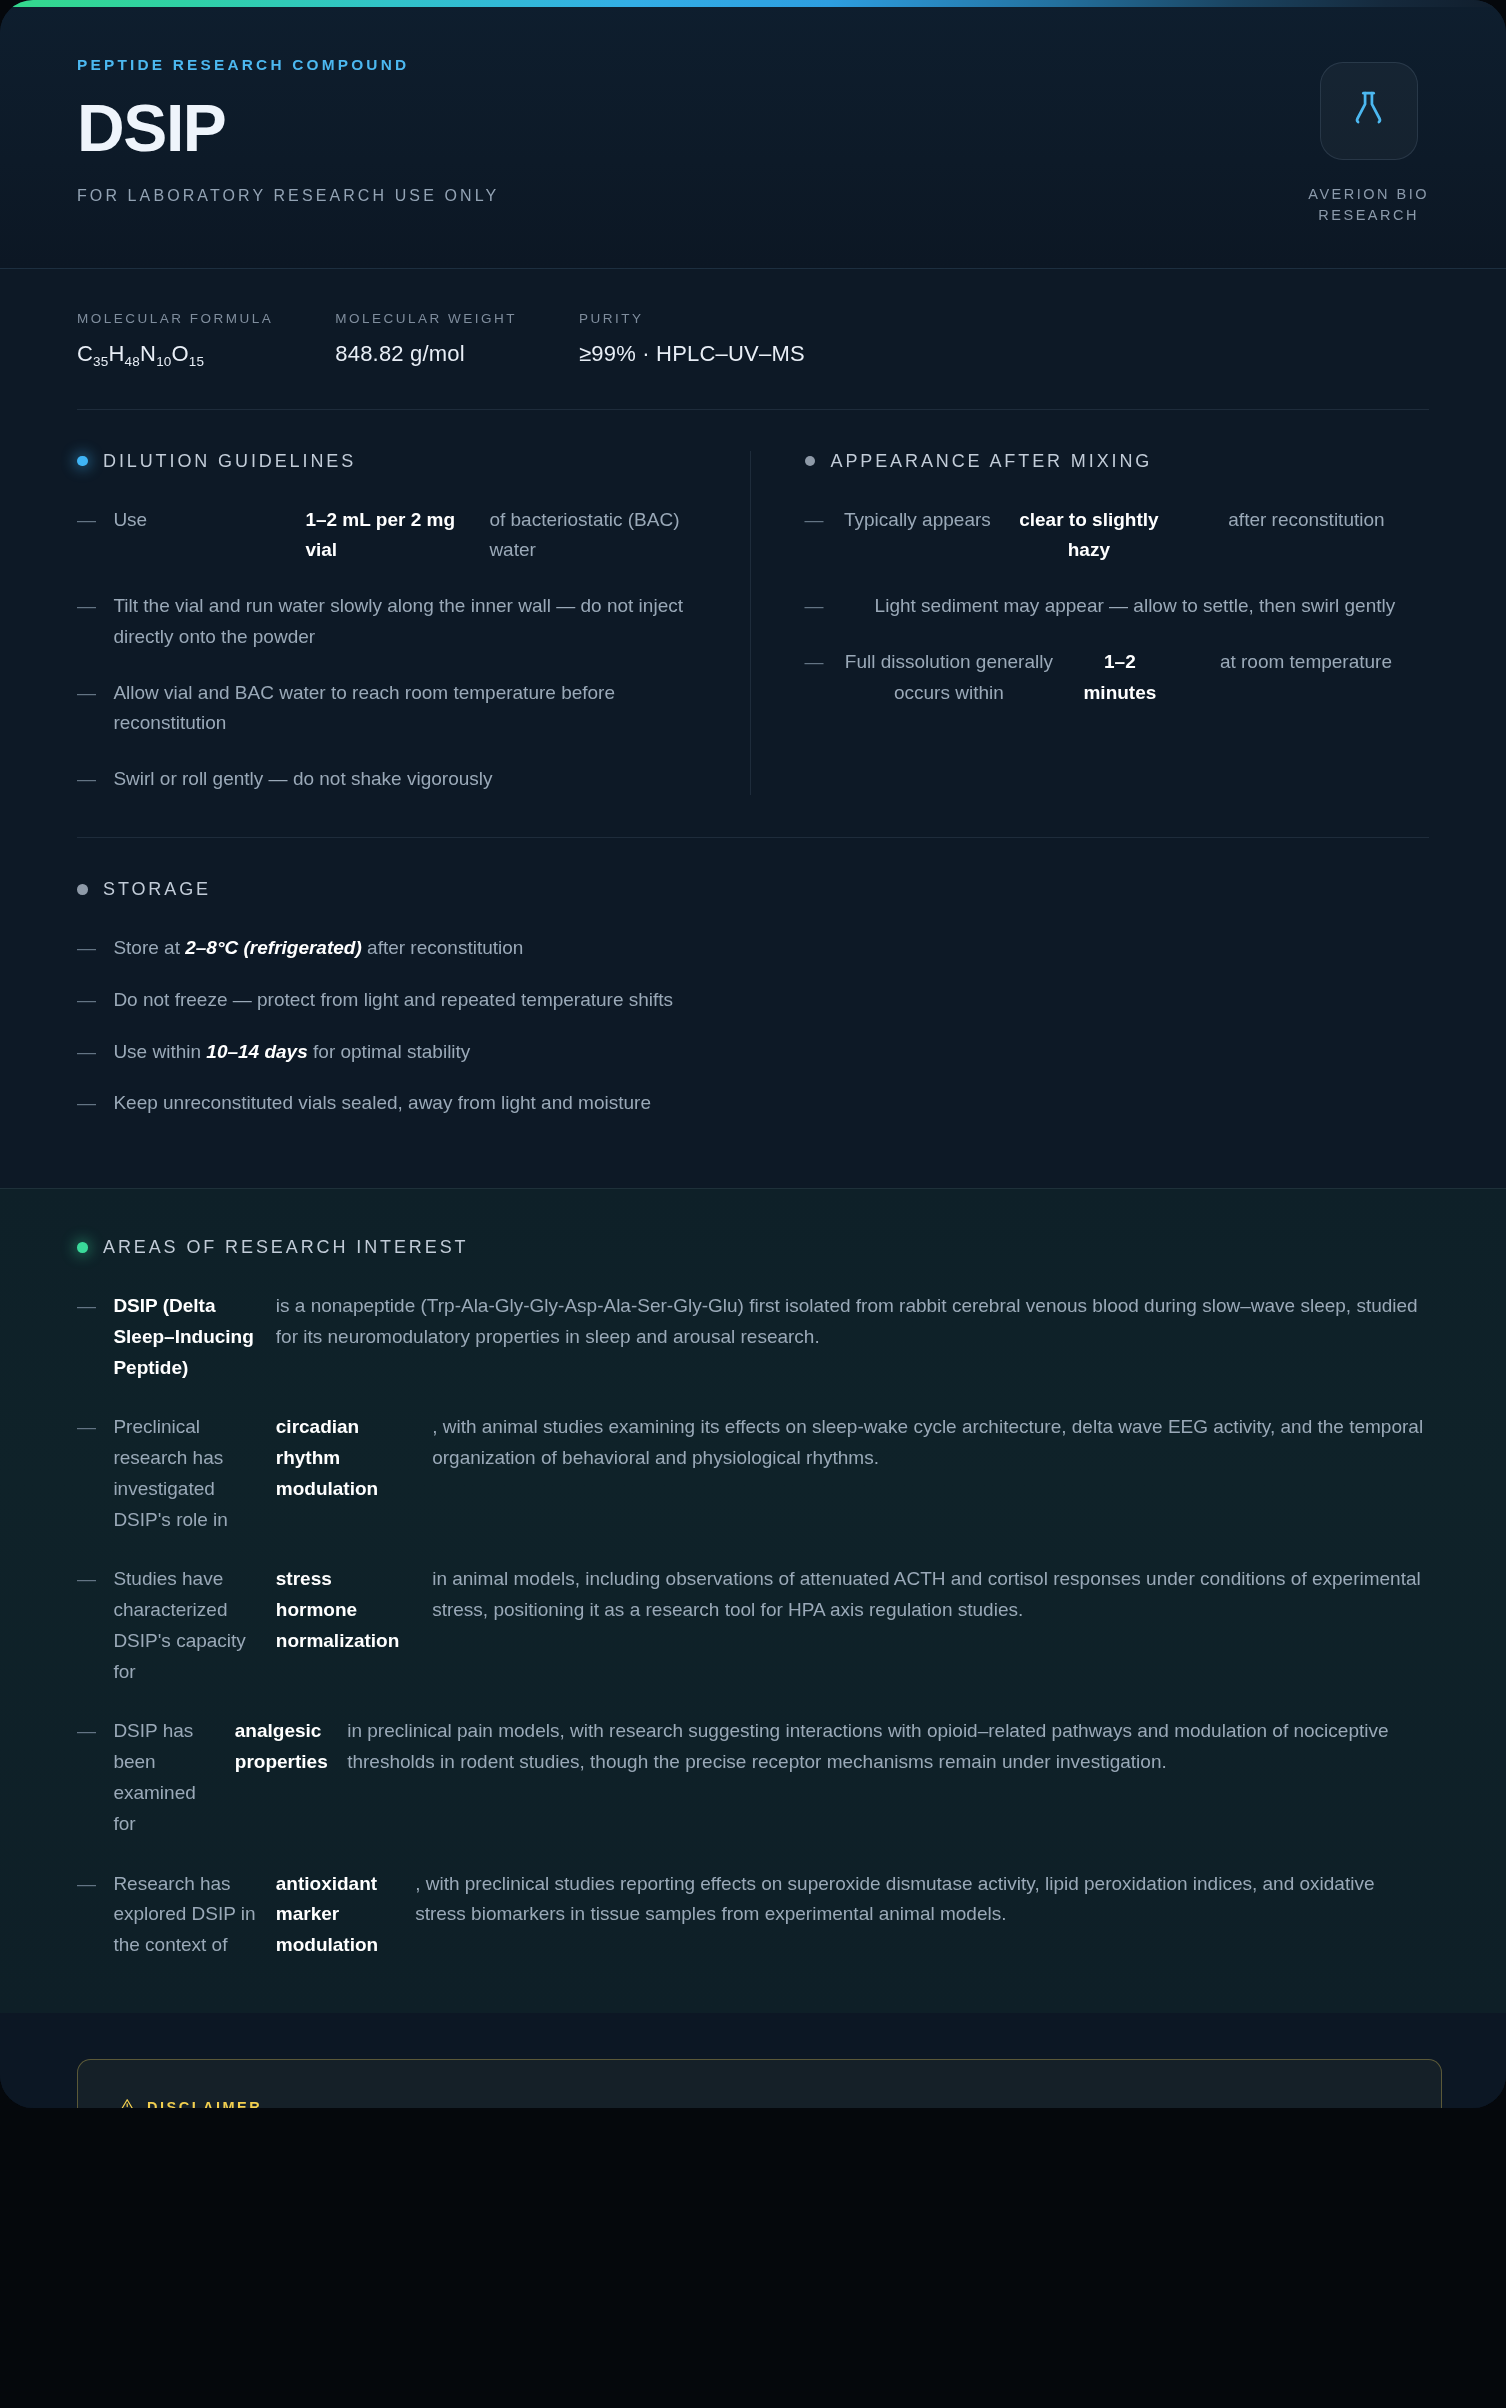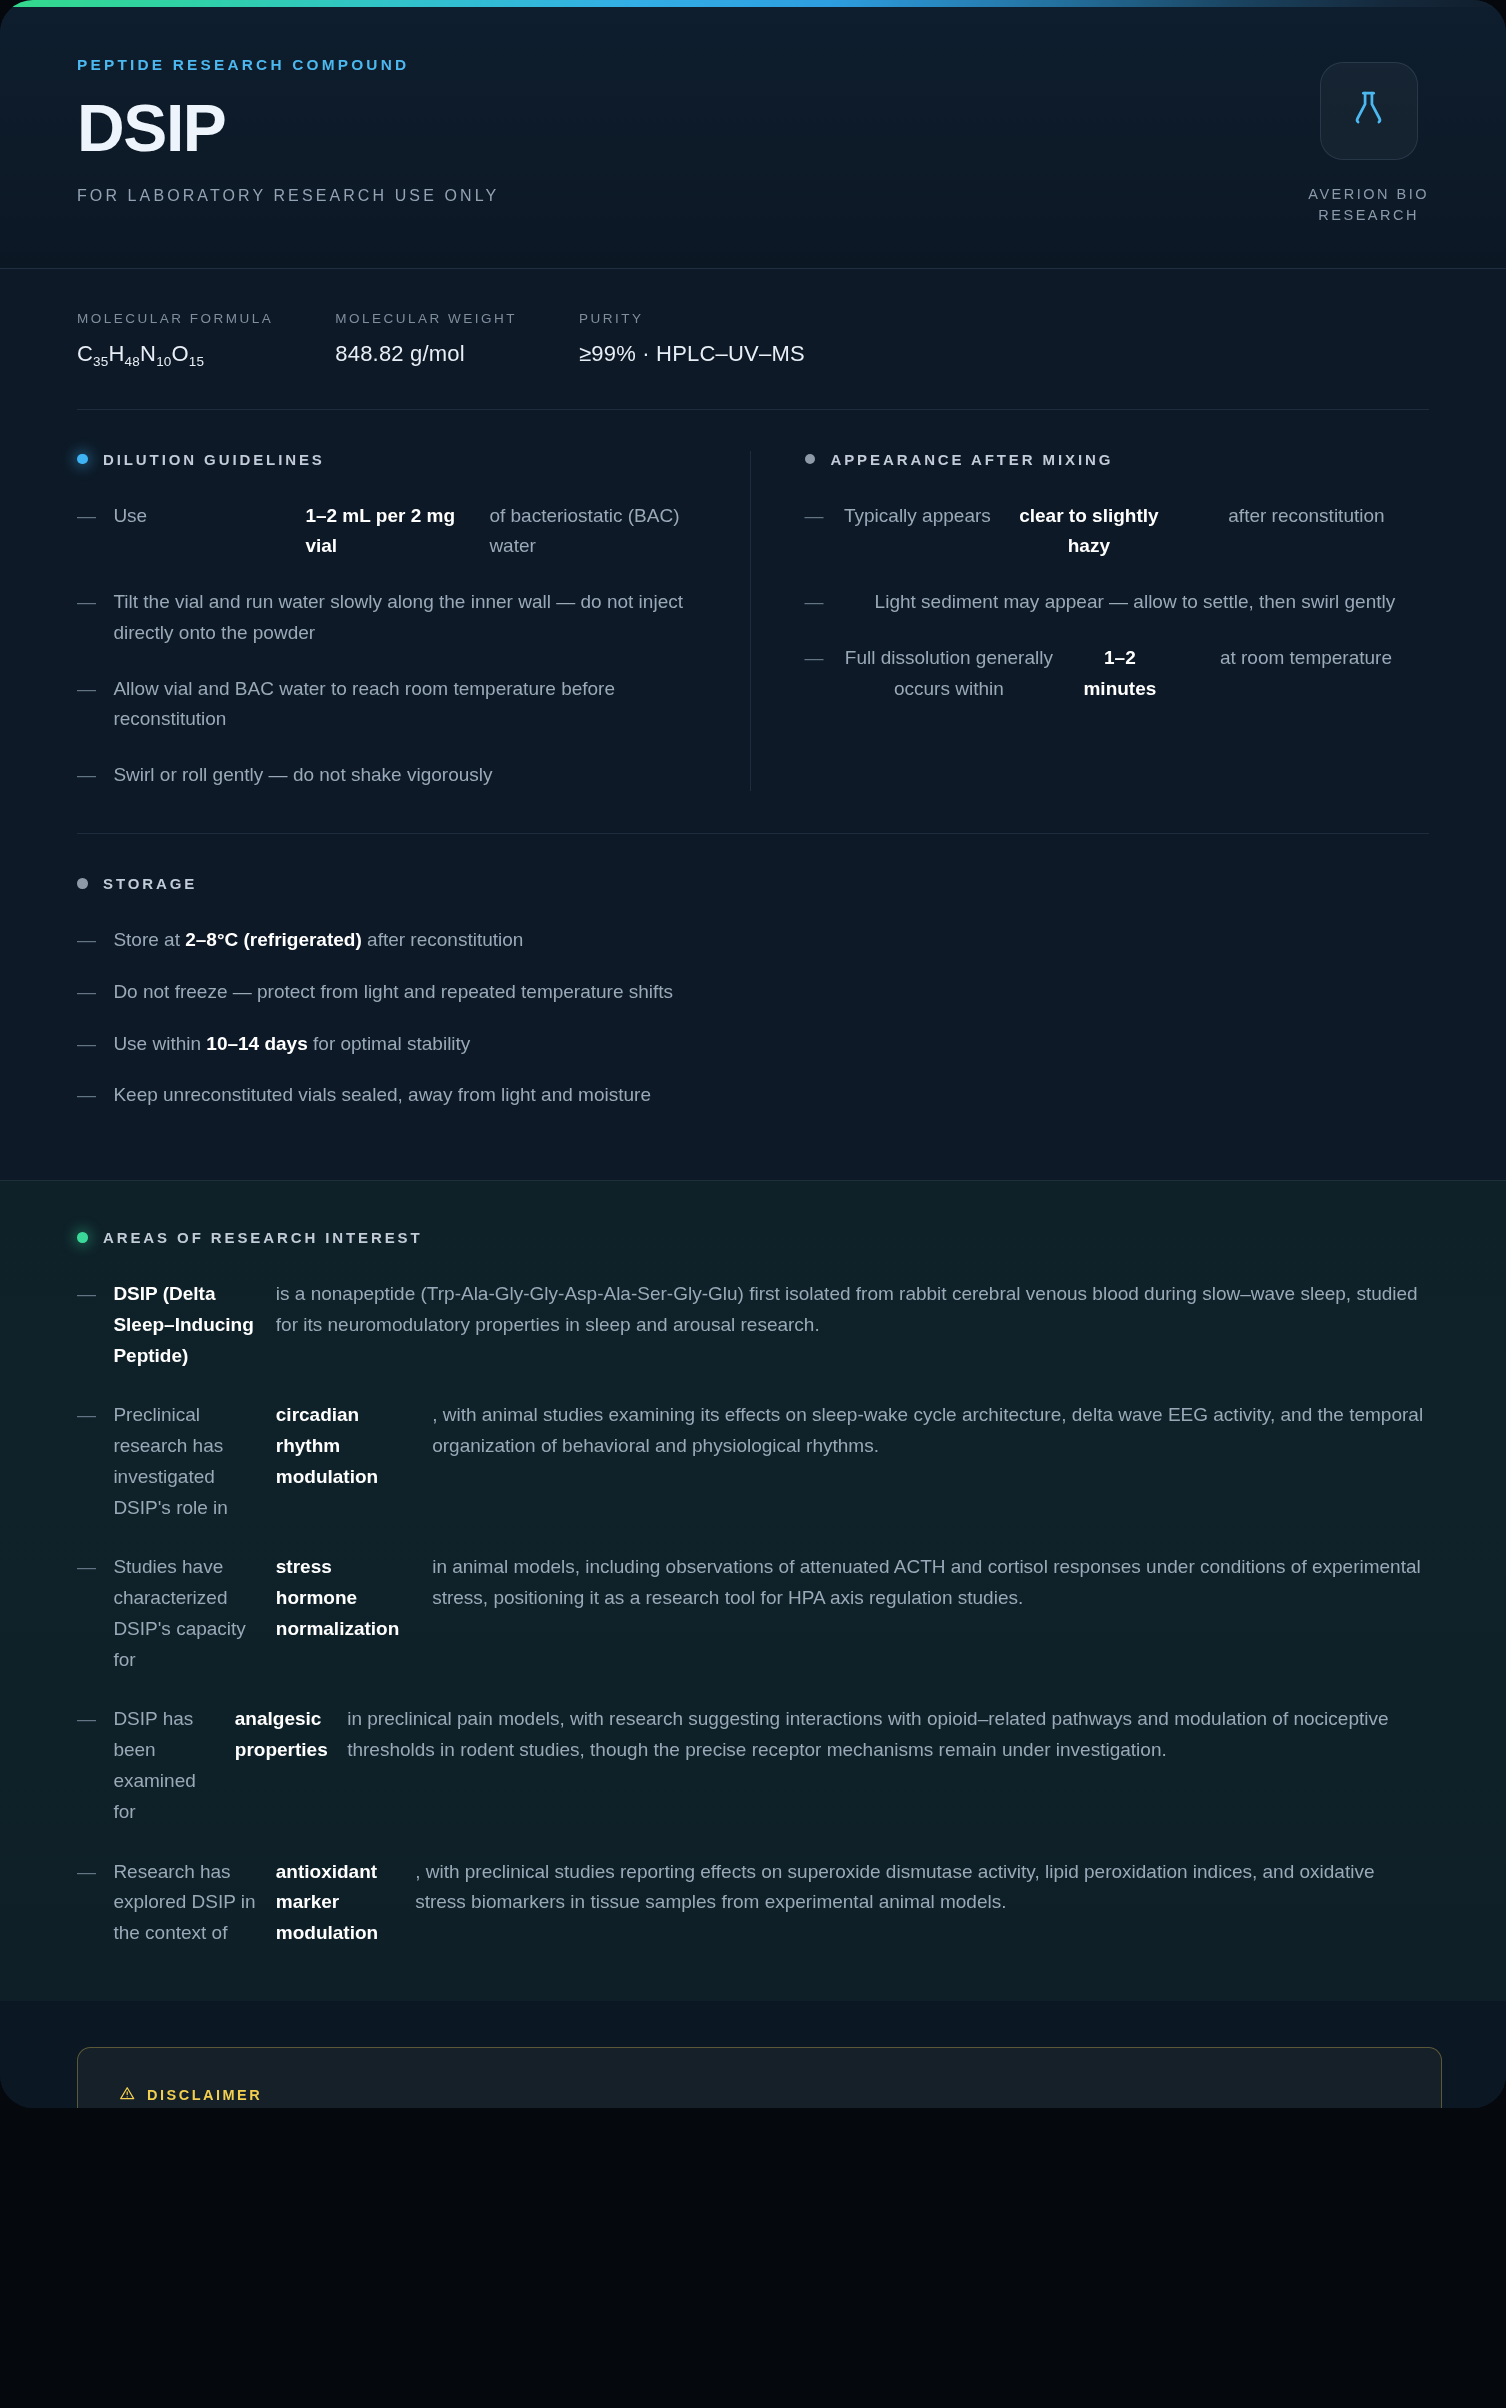--- a/index.html
+++ b/index.html
@@ -82,41 +82,41 @@
   .col.right { padding-left:54px; border-left:1px solid rgba(150,175,200,.13);text-align:center; }
 
   .sec-head {
     display:flex; align-items:center; gap:15.4px; margin-bottom:33px;
   }
   .dot { width:10.6px; height:10.6px; border-radius:50%; flex:none; }
   .dot.blue  { background:#3fb4f5; box-shadow:0 0 13.5px 2.9px rgba(63,180,245,.45); }
   .dot.grey  { background:#8e9aa8; }
   .dot.green { background:#3ad99a; box-shadow:0 0 13.5px 2.9px rgba(58,217,154,.4); }
   .sec-title {
-    font-size:15px; letter-spacing:2.9px; color:#c2ccd8;
-    font-weight:700; text-transform:uppercase;
+    font-size:18px; letter-spacing:2.9px; color:#c2ccd8;
+    font-weight:400; text-transform:uppercase;
   }
 
   ul.bullets { list-style:none; }
   ul.bullets > li {
     display:flex; gap:17.4px;
     margin-bottom:25px;
     font-size:19px; line-height:1.62; color:#9aa9b8;
   }
   ul.bullets > li:last-child { margin-bottom:0; }
   .dash { color:#63landing; }
   .dash { color:#637484; flex:none; }
   .li-body { flex:1 1 auto; }
   .split { display:flex; gap:12px; }
   .split .seg { }
   .seg.lead   { width:180px; flex:none; }
   .seg.strong { width:172px; flex:none; color:#ffffff; font-weight:700; }
   .seg.tail   { flex:1 1 auto; }
 
-  .strong-inline { color:#ffffff; font-weight:700; }
+  .strong-inline { color:#ffffff; font-weight:700;font-style:italic; }
 
   
   .storage-wrap { padding-top:41px; padding-bottom:48px; }
   ul.bullets.flat > li { display:flex; gap:17.4px; margin-bottom:21px; }
 
   
   .research {
     background:linear-gradient(180deg,#0e2028 0%, #0f2229 35%, #0e1f27 100%);
     border-top:1px solid rgba(150,185,200,.12);
     padding:48px 77px 52px 77px;

